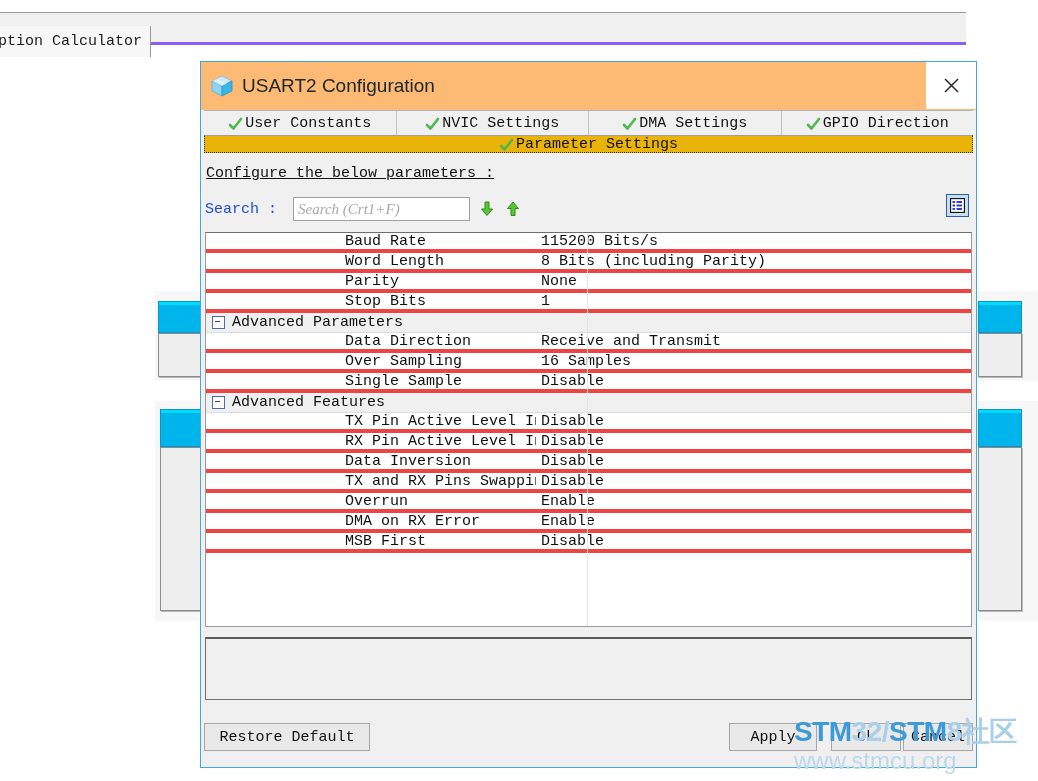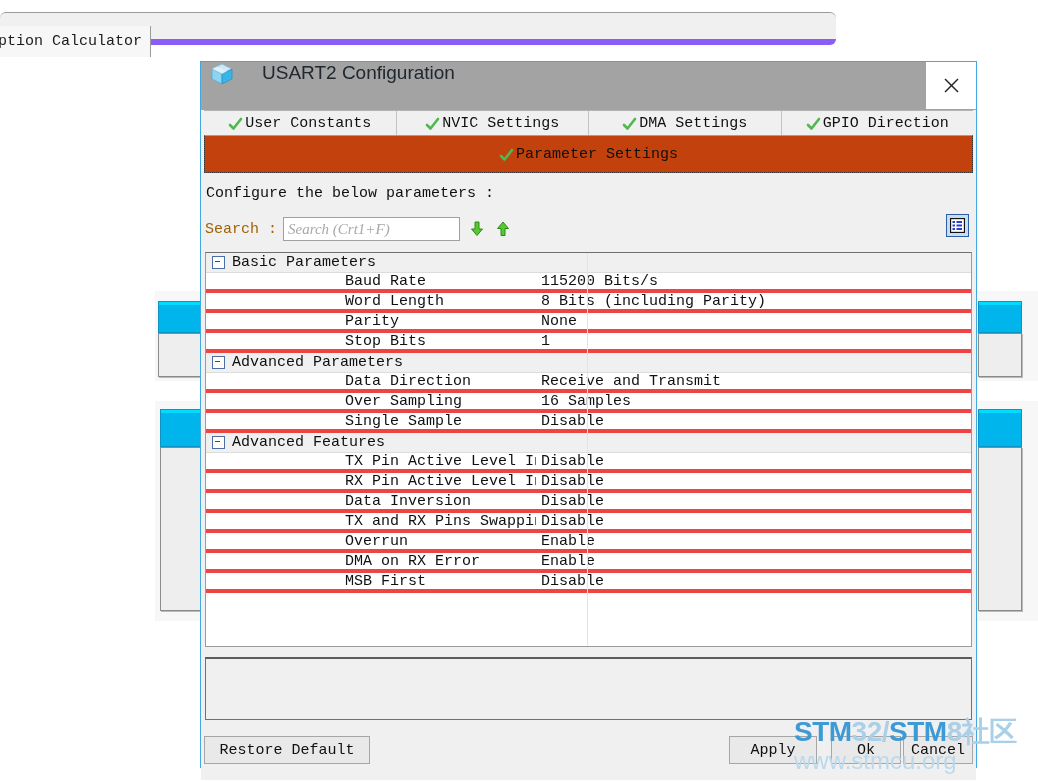--- a/index.html
+++ b/index.html
@@ -18,26 +18,25 @@
   
   #app-bg {
     position: absolute;
     left: 0; top: 0;
     width: 1038px; height: 781px;
     background: #ffffff;
   }
   #bg-tabstrip {
     position: absolute;
     left: 0; top: 12px;
-    width: 836px; height: 33px;
+    width: 966px; height: 33px;
     background: #f0f0f0;
     border-top: 1px solid #9a9a9a;
-    border-bottom: 6px solid #8b5cf6;
-    box-sizing: border-box;
-    border-radius: 6px;
+    border-bottom: 3px solid #8b5cf6;
+    box-sizing: border-box;
   }
   #bg-tab {
     position: absolute;
     left: -10px; top: 13px;
     height: 31px;
     padding: 0 8px;
     background: #f7f7f7;
     border-right: 1px solid #9a9a9a;
     border-bottom: none;
     display: flex;
@@ -88,25 +87,25 @@
     height: 707px;
     background: #f0f0f0;
     border: 1px solid #3fa9e0;
     box-sizing: border-box;
     display: flex;
     flex-direction: column;
   }
 
   #titlebar {
     height: 48px;
-    background: #a3a3a3;
-    display: flex;
-    flex: 0 0 auto;
-    position: relative;
-    gap: 20px;
+    background: #fdba74;
+    display: flex;
+    align-items: center;
+    flex: 0 0 auto;
+    position: relative;
   }
   #title-icon {
     width: 24px; height: 24px;
     margin-left: 9px; margin-right: 8px;
     flex: 0 0 auto;
   }
   #title-text {
     font-family: "Liberation Sans", sans-serif;
     font-size: 19px;
     color: #20272e;
@@ -144,25 +143,25 @@
     font-size: 15px;
     color: #101010;
     background: #f0f0f0;
     border-right: 1px solid #c3c3c3;
     box-sizing: border-box;
     cursor: pointer;
     white-space: nowrap;
   }
   .tab-top:last-child { border-right: none; }
   #tabrow-bottom {
-    height: 38px;
+    height: 18px;
     display: flex;
     align-items: center;
     justify-content: center;
-    background: #c2410c;
+    background: #eab308;
     border: 1px dotted #333333;
     border-top: 1px solid #9f9f9f;
     box-sizing: border-box;
     font-family: "Liberation Mono", monospace;
     font-size: 15px;
     color: #101010;
     cursor: pointer;
   }
   .tick {
     display: inline-block;
@@ -181,33 +180,34 @@
     box-sizing: border-box;
     display: flex;
     flex-direction: column;
     position: relative;
   }
   #configure-label {
     font-family: "Liberation Mono", monospace;
     font-size: 15px;
     color: #101010;
     margin: 12px 0 0 1px;
+    text-decoration: underline;
   }
   #search-row {
     display: flex;
     align-items: center;
     margin-top: 13px;
     height: 28px;
     position: relative;
   }
   #search-label {
     font-family: "Liberation Mono", monospace;
     font-size: 15px;
-    color: #a16207;
-    margin-right: 6px;
+    color: #1d4ed8;
+    margin-right: 16px;
   }
   #search-input {
     width: 177px;
     height: 24px;
     border: 1px solid #a0a0a0;
     background: #ffffff;
     box-sizing: border-box;
     font-family: "Liberation Serif", serif;
     font-style: italic;
     font-size: 15px;
@@ -500,24 +500,20 @@
           <rect x="6.5" y="3" width="5.5" height="2" fill="#2a3fd0"></rect>
           <rect x="6.5" y="6.5" width="5.5" height="2" fill="#2a3fd0"></rect>
           <rect x="6.5" y="10" width="5.5" height="2" fill="#2a3fd0"></rect>
         </svg>
       </span>
     </div>
 
     <div id="param-grid">
       <div class="col-sep"></div>
       <div id="grid-rows">
-          <div class="grid-row group">
-            <span class="grp-toggle"></span>
-            <span class="grp-label">Basic Parameters</span>
-          </div>
           <div class="grid-row">
             <span class="cell-name">Baud Rate</span>
             <span class="cell-value">115200 Bits/s</span>
           </div>
           <div class="grid-row">
             <span class="cell-name">Word Length</span>
             <span class="cell-value">8 Bits (including Parity)</span>
           </div>
           <div class="grid-row">
             <span class="cell-name">Parity</span>

